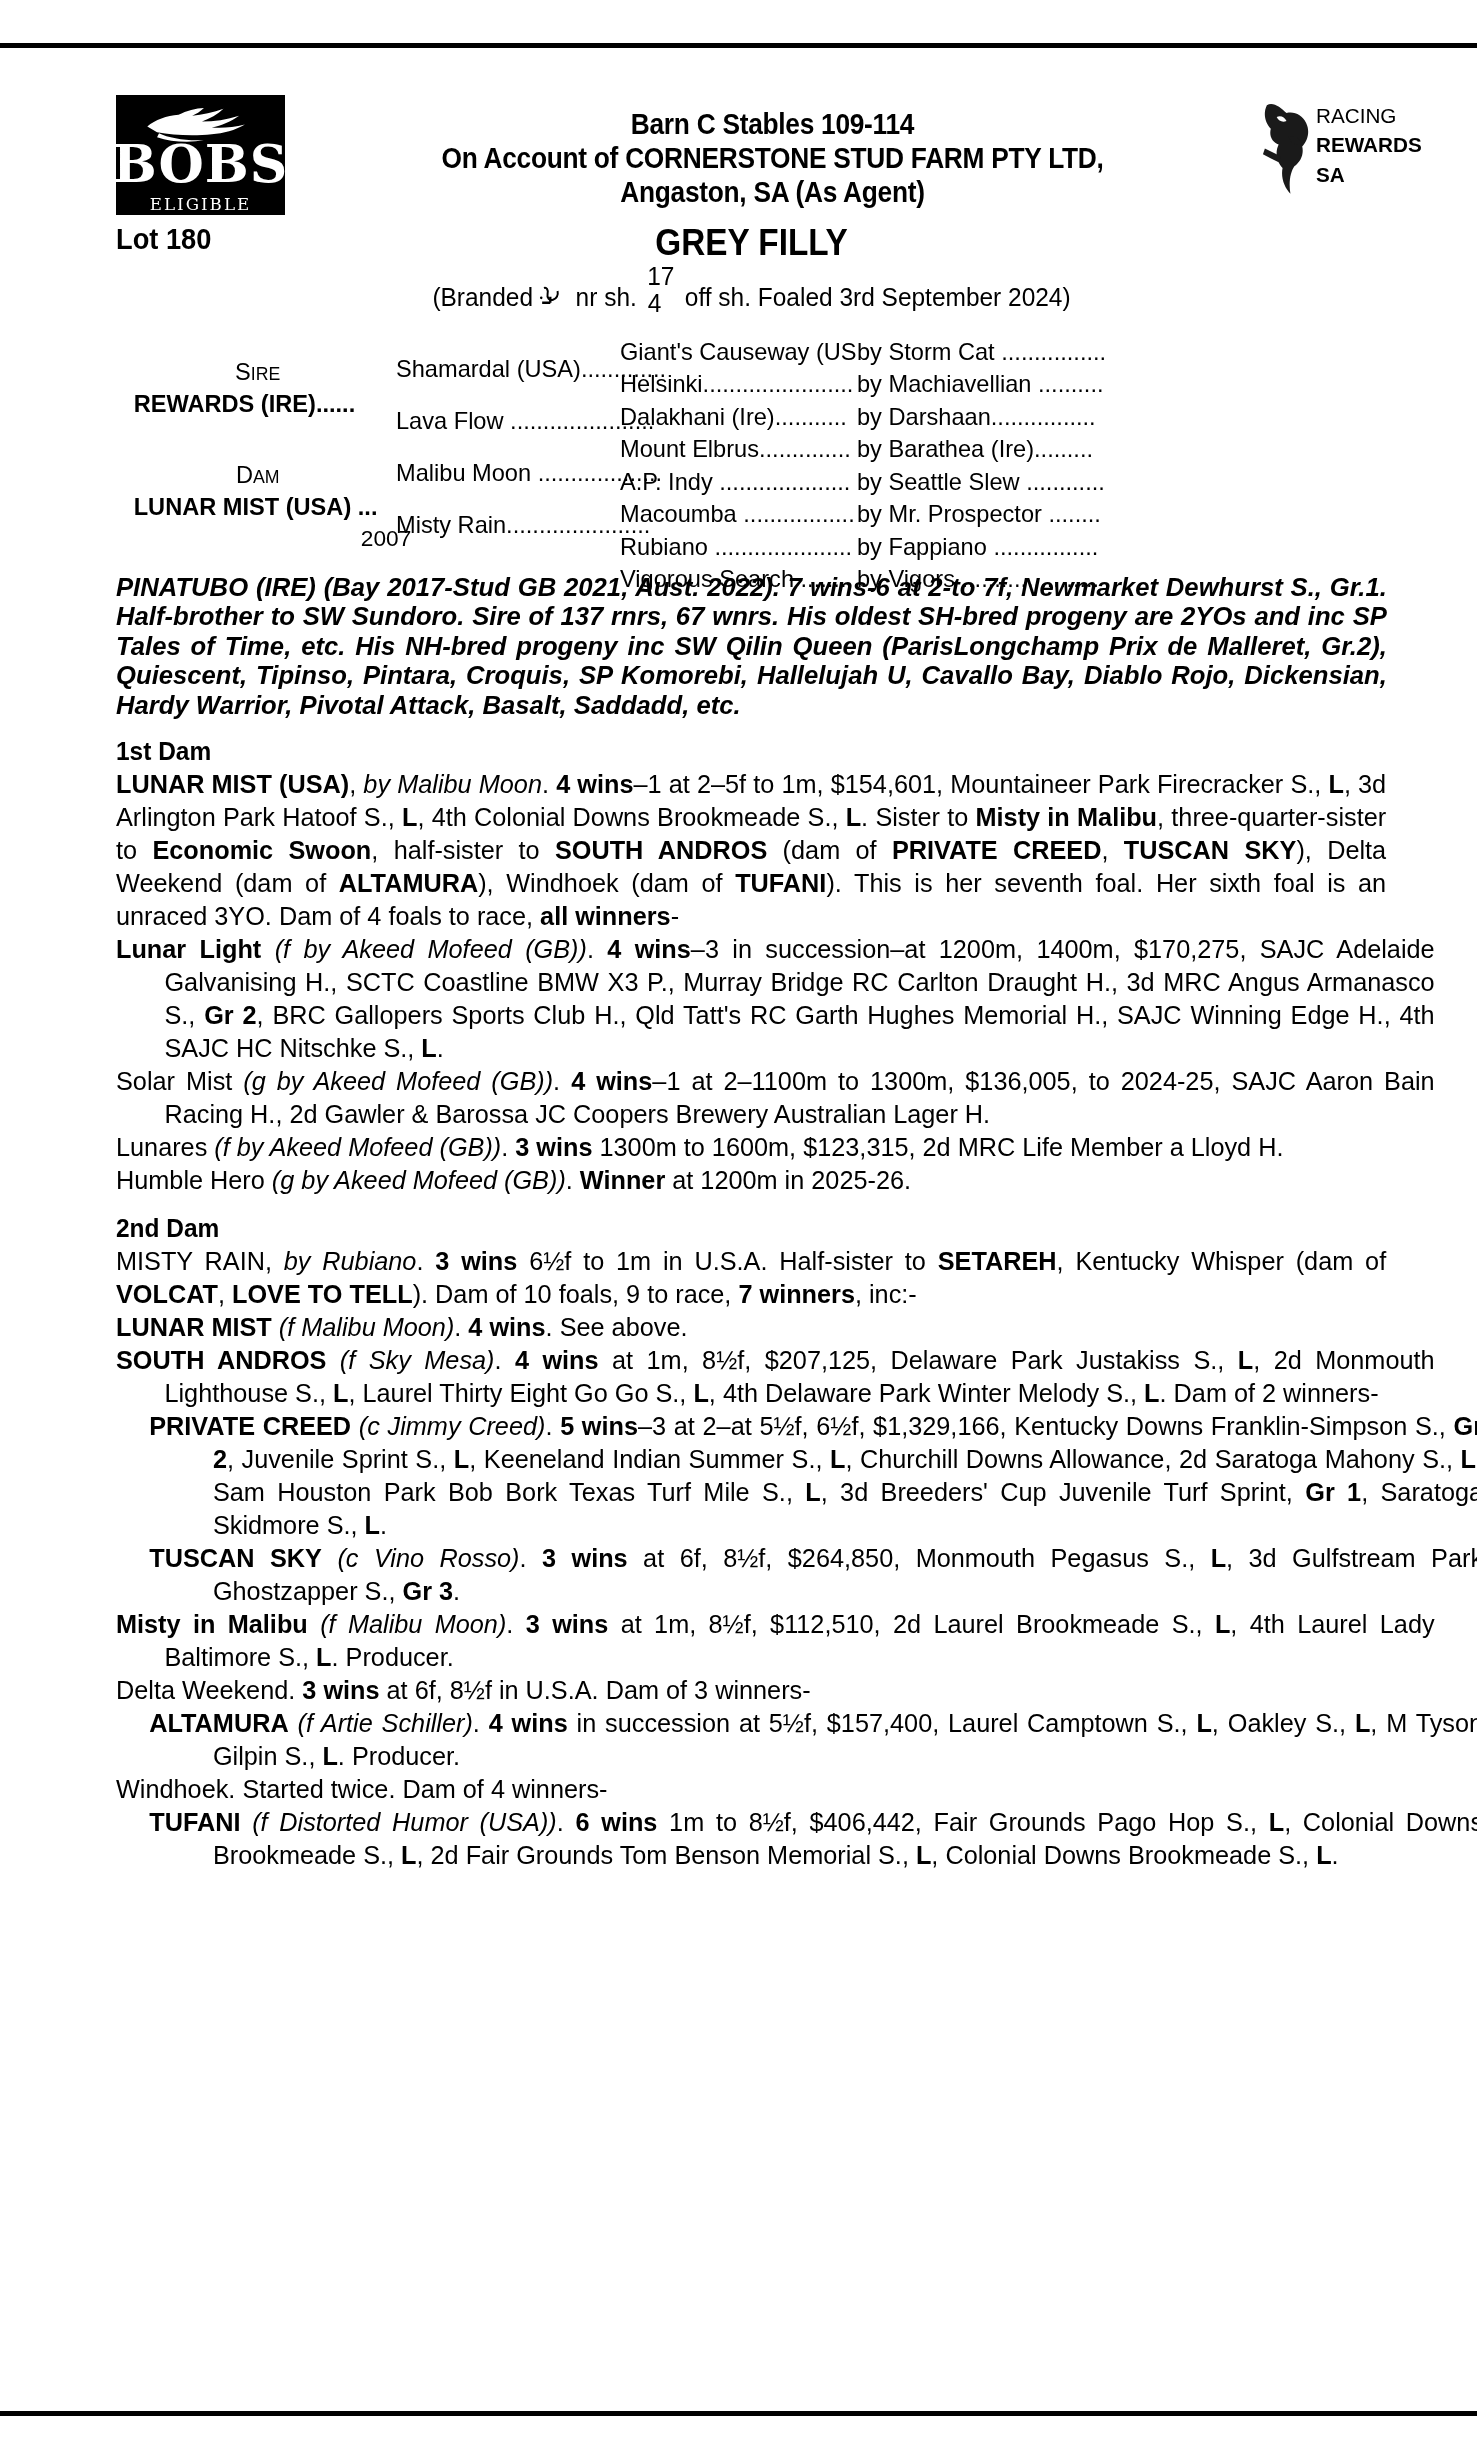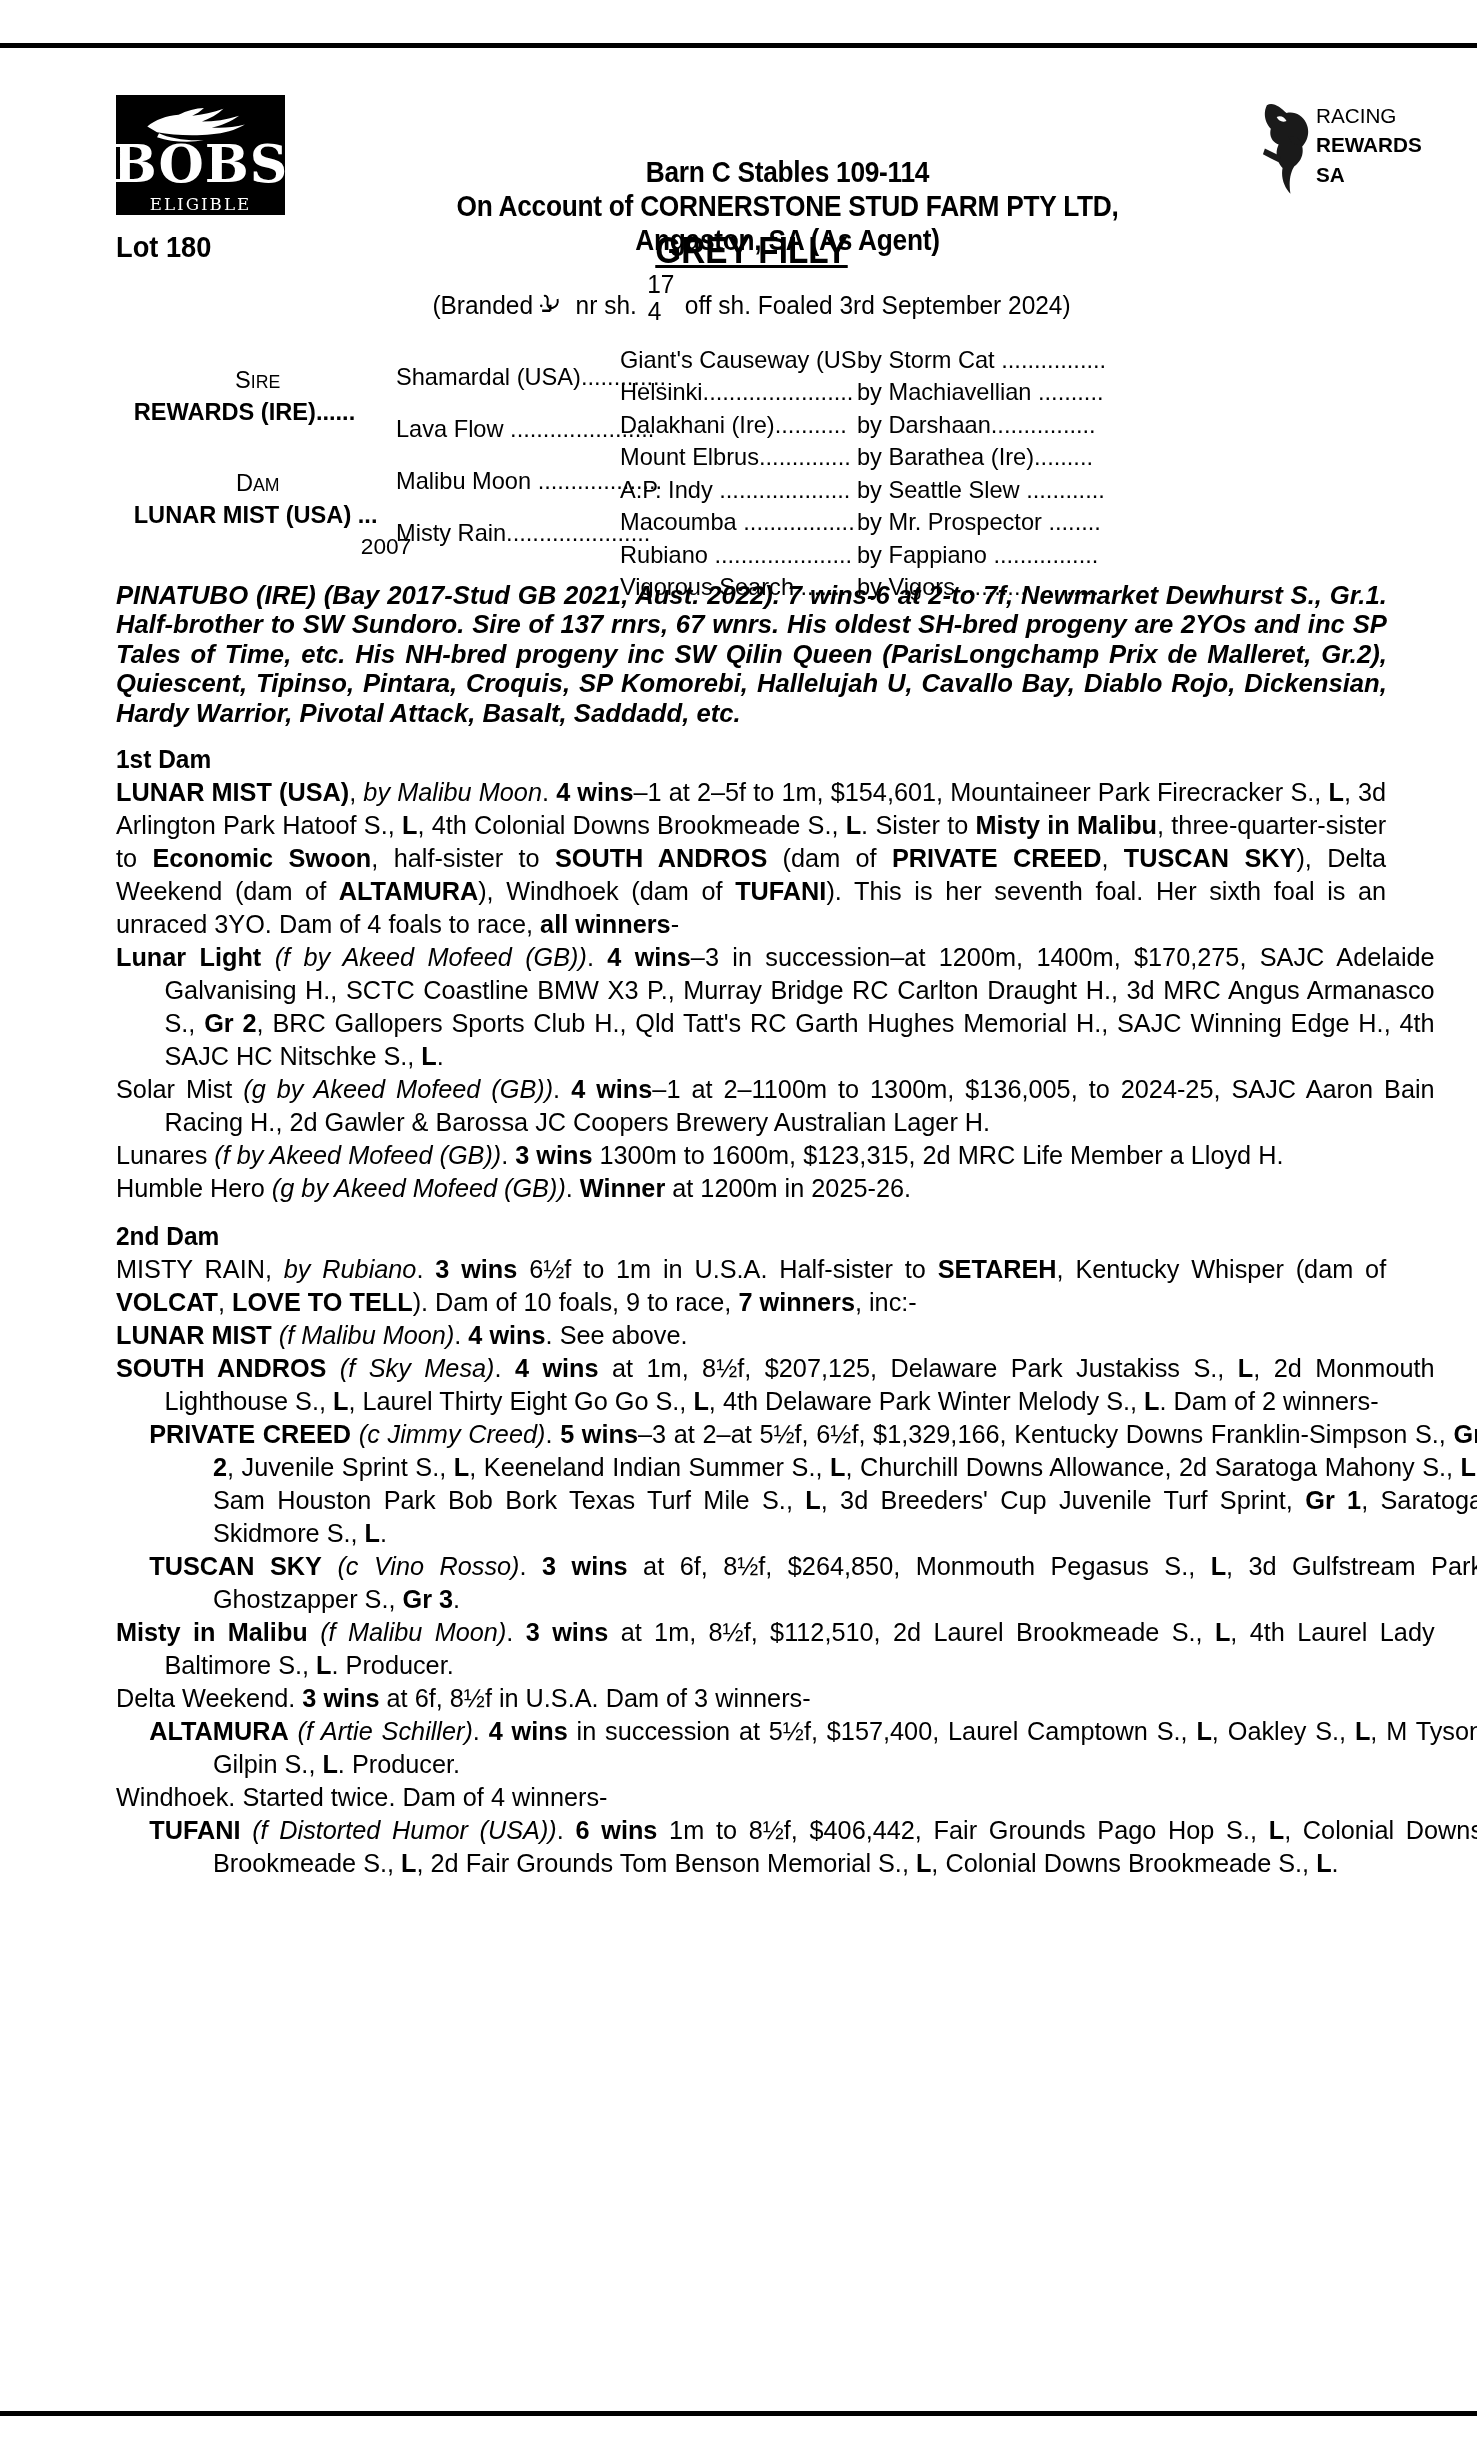--- a/index.html
+++ b/index.html
@@ -72,25 +72,24 @@
   }
   .bobs-sub {
     font-family: "DejaVu Serif", serif;
     font-size: 16.7px;
     line-height: 19.7px;
     letter-spacing: 2px;
     margin-top: 12px;
   }
   .header-center {
     position: absolute;
-    left: 184px;
+    left: 169px;
     top: 11.8px;
     width: 975px;
     text-align: center;
-    margin-top: 48px;
   }
   .barn-line, .account-line, .account-line2 {
     font-family: "Liberation Sans", sans-serif;
     font-weight: bold;
     font-size: 28.6px;
     line-height: 34px;
     letter-spacing: -0.3px;
     transform: scaleX(0.92);
     transform-origin: center;
   }
@@ -110,22 +109,21 @@
     font-size: 20.7px;
     line-height: 29.6px;
     letter-spacing: 0px;
   }
   .rr-text .b { font-weight: bold; }
 
   
   .lotrow {
     position: relative;
     height: 41px;
-    margin-top: 15px;
-    text-decoration: underline;
+    margin-top: 7px;
   }
   .lot {
     position: absolute;
     left: 0;
     top: 0;
     font-family: "Liberation Sans", sans-serif;
     font-weight: bold;
     font-size: 29.6px;
     transform: scaleX(0.92);
     transform-origin: left center;

